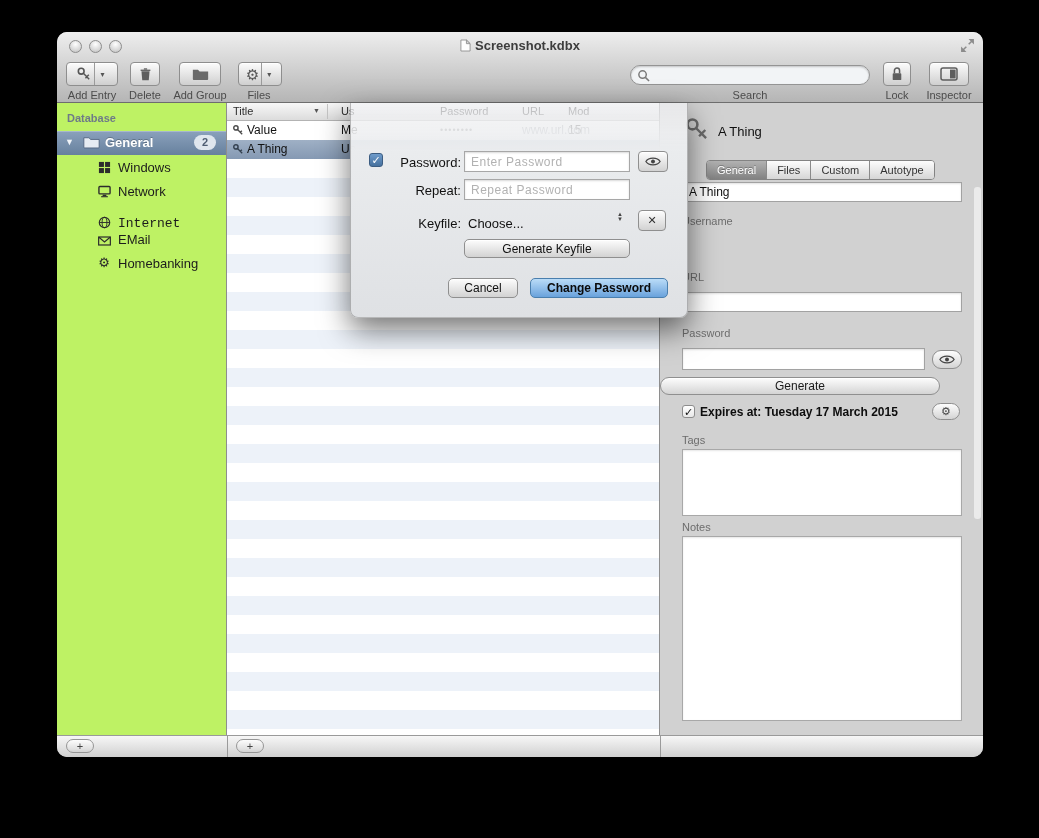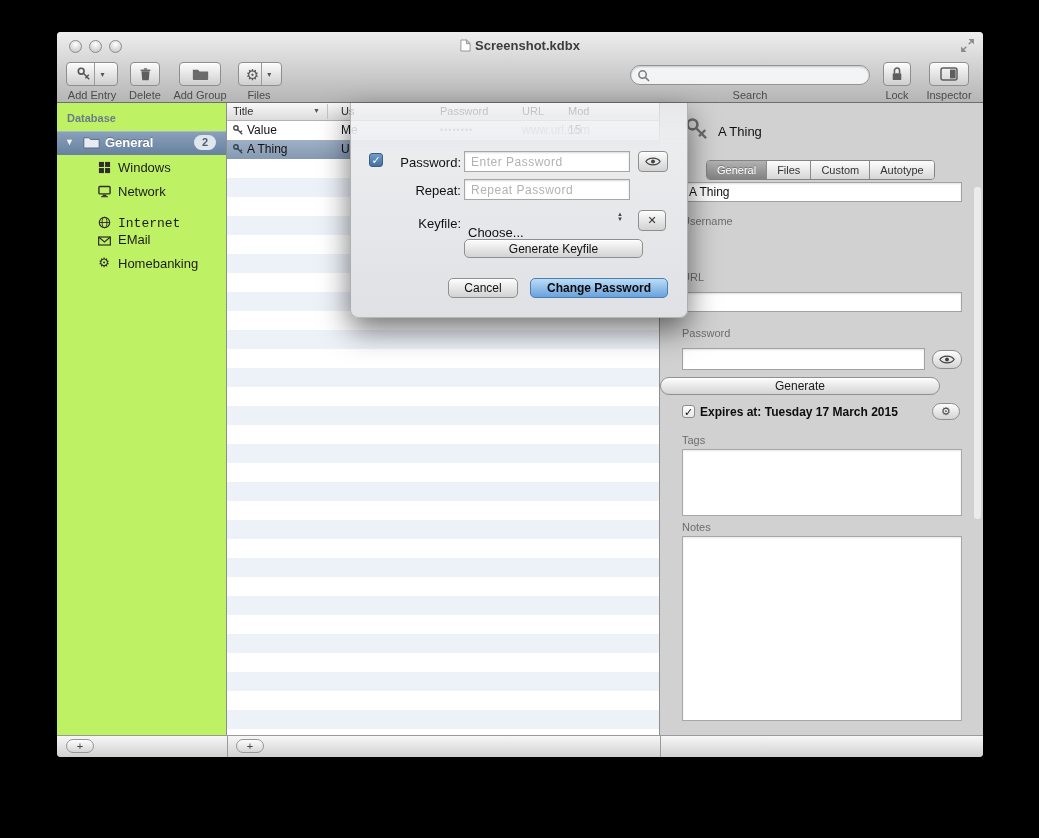--- a/index.html
+++ b/index.html
@@ -1,17 +1,17 @@
 <!DOCTYPE html>
 <html><head>
 <meta charset="utf-8">
 <style>
   html,body{margin:0;padding:0;}
   body{width:1039px;height:838px;background:#000;font-family:"Liberation Sans",sans-serif;position:relative;overflow:hidden;}
-  .window{position:absolute;left:57px;top:32px;width:926px;height:725px;border-radius:4px;overflow:hidden;background:#d2d2d2;box-shadow:0 25px 60px rgba(0,0,0,.75);}
+  .window{position:absolute;left:57px;top:32px;width:926px;height:725px;border-radius:10px;overflow:hidden;background:#d2d2d2;box-shadow:0 25px 60px rgba(0,0,0,.75);}
   
   .chrome{position:absolute;top:0;left:0;right:0;height:71px;background:linear-gradient(#eeeeee,#b5b5b5);border-bottom:1px solid #6e6e6e;box-sizing:border-box;}
   .tl{position:absolute;top:8px;width:13px;height:13px;border-radius:50%;background:radial-gradient(circle at 50% 30%,#ffffff,#bfbfbf);border:1px solid #8d8d8d;box-sizing:border-box;}
   .tl.c{left:12px}.tl.m{left:32px}.tl.z{left:52px}
   .win-title{position:absolute;top:6px;left:0;right:0;text-align:center;font-size:13px;font-weight:bold;color:#3d3d3d;}
   .win-title svg{vertical-align:-2px;margin-right:4px;}
   .fs-btn{position:absolute;top:6px;right:8px;width:15px;height:15px;opacity:.75;}
   .tb-btn{position:absolute;top:30px;height:24px;border:1px solid #8e8e8e;border-radius:4px;background:linear-gradient(#fcfcfc,#cfcfcf);box-shadow:inset 0 1px 0 rgba(255,255,255,.85);display:flex;align-items:center;justify-content:center;box-sizing:border-box;}
   .tb-sep{width:1px;height:100%;background:#9b9b9b;margin:0 2px;}
   .chev{font-size:8px;color:#555;padding:0 3px;}
@@ -295,30 +295,30 @@
             <circle cx="9" cy="6" r="2.2" fill="#444"></circle>
           </svg>
     </div>
 
     <div class="sh-label" style="top:80px;">Repeat:</div>
     <div class="sh-field" style="top:76px;">
       <input type="text" placeholder="Repeat Password" style="">
     </div>
 
     <div class="sh-label" style="top:113px;">Keyfile:</div>
-    <div class="popup-label" style="top:113px;margin-top:9px;">Choose...</div>
+    <div class="popup-label" style="top:113px;">Choose...</div>
     <div class="stepper">
       <span>▲</span>
           <span>▼</span>
     </div>
     <div class="sq-btn" style="left:287px;top:107px;width:28px;height:21px;font-size:11px;color:#333;">
       <span>✕</span>
     </div>
 
-    <div class="std-btn" style="left:113px;top:136px;width:179px;height:19px;line-height:18px;">Generate Keyfile</div>
+    <div class="std-btn" style="left:113px;top:136px;width:166px;height:19px;line-height:18px;">Generate Keyfile</div>
 
     <div class="std-btn" style="left:97px;top:175px;width:70px;height:20px;line-height:19px;">Cancel</div>
     <div class="def-btn" style="left:179px;top:175px;width:138px;height:20px;line-height:19px;">Change Password</div>
   </div>
 
   <div class="bottom-bar">
     <div class="bb-div" style="left:170px;"></div>
     <div class="bb-div" style="left:603px;"></div>
     <div class="plus-btn" style="left:9px;">+</div>
     <div class="plus-btn" style="left:179px;">+</div>

